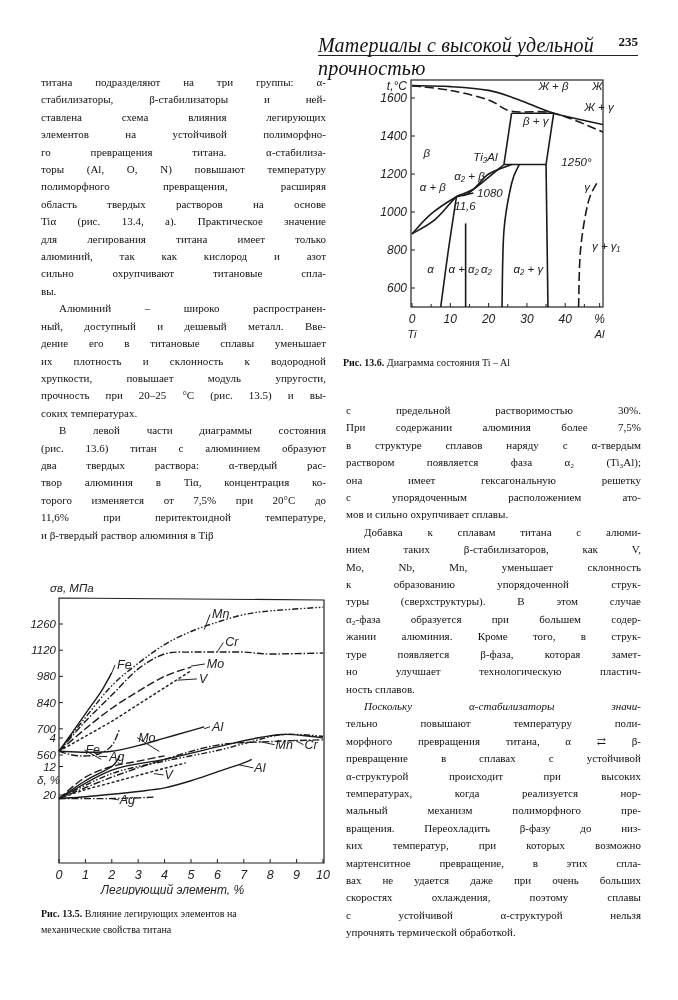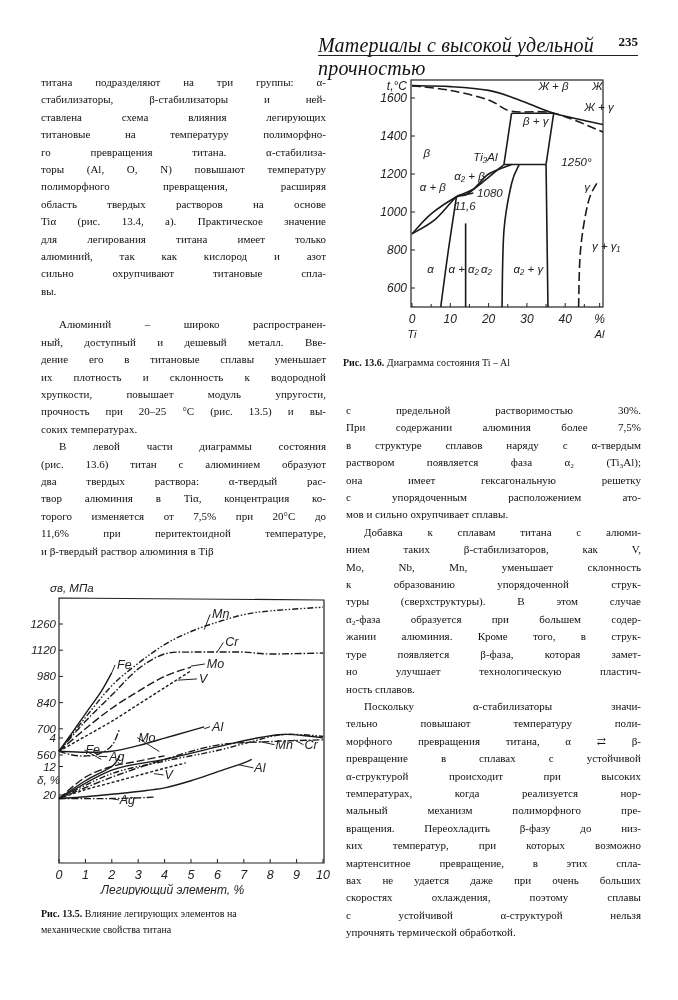--- a/index.html
+++ b/index.html
@@ -24,33 +24,33 @@
   <span class="title">Материалы с высокой удельной прочностью</span>
   <span class="pageno">235</span>
   <div class="rule"></div>
 </div>
 
 <div class="col" id="left-col" style="left:41px; top:74px; width:285px;">
   <div id="lp1">
       <span class="line">титана подразделяют на три группы: α-</span>
       <span class="line">стабилизаторы, β-стабилизаторы и ней-</span>
       <span class="line">ставлена схема влияния легирующих</span>
-      <span class="line">титановые на температуру полиморфно-</span>
+      <span class="line">элементов на устойчивой полиморфно-</span>
       <span class="line">го превращения титана. α-стабилиза-</span>
       <span class="line">торы (Al, O, N) повышают температуру</span>
       <span class="line">полиморфного превращения, расширяя</span>
       <span class="line">область твердых растворов на основе</span>
       <span class="line">Tiα (рис. 13.4, а). Практическое значение</span>
       <span class="line">для легирования титана имеет только</span>
       <span class="line">алюминий, так как кислород и азот</span>
       <span class="line">сильно охрупчивают титановые спла-</span>
       <span class="line last">вы.</span>
     </div>
   <div id="lp2">
-      <span class="line" style="text-indent: 18px; margin-top: 16px;">Алюминий – широко распространен-</span>
+      <span class="line" style="text-indent: 18px;">Алюминий – широко распространен-</span>
       <span class="line">ный, доступный и дешевый металл. Вве-</span>
       <span class="line">дение его в титановые сплавы уменьшает</span>
       <span class="line">их плотность и склонность к водородной</span>
       <span class="line">хрупкости, повышает модуль упругости,</span>
       <span class="line">прочность при 20–25 °C (рис. 13.5) и вы-</span>
       <span class="line last">соких температурах.</span>
     </div>
   <div id="lp3">
       <span class="line" style="text-indent: 18px;">В левой части диаграммы состояния</span>
       <span class="line">(рис. 13.6) титан с алюминием образуют</span>
@@ -78,21 +78,21 @@
       <span class="line">Mo, Nb, Mn, уменьшает склонность</span>
       <span class="line">к образованию упорядоченной струк-</span>
       <span class="line">туры (сверхструктуры). В этом случае</span>
       <span class="line">α₂-фаза образуется при большем содер-</span>
       <span class="line">жании алюминия. Кроме того, в струк-</span>
       <span class="line">туре появляется β-фаза, которая замет-</span>
       <span class="line">но улучшает технологическую пластич-</span>
       <span class="line last">ность сплавов.</span>
     </div>
   <div id="rp3">
-      <span class="line" style="text-indent: 18px;">Поскольку α-стабилизаторы значи-</span>
+      <span class="line" style="text-indent: 18px; font-style: italic;">Поскольку α-стабилизаторы значи-</span>
       <span class="line">тельно повышают температуру поли-</span>
       <span class="line">морфного превращения титана, α ⇄ β-</span>
       <span class="line">превращение в сплавах с устойчивой</span>
       <span class="line">α-структурой происходит при высоких</span>
       <span class="line">температурах, когда реализуется нор-</span>
       <span class="line">мальный механизм полиморфного пре-</span>
       <span class="line">вращения. Переохладить β-фазу до низ-</span>
       <span class="line">ких температур, при которых возможно</span>
       <span class="line">мартенситное превращение, в этих спла-</span>
       <span class="line">вах не удается даже при очень больших</span>

